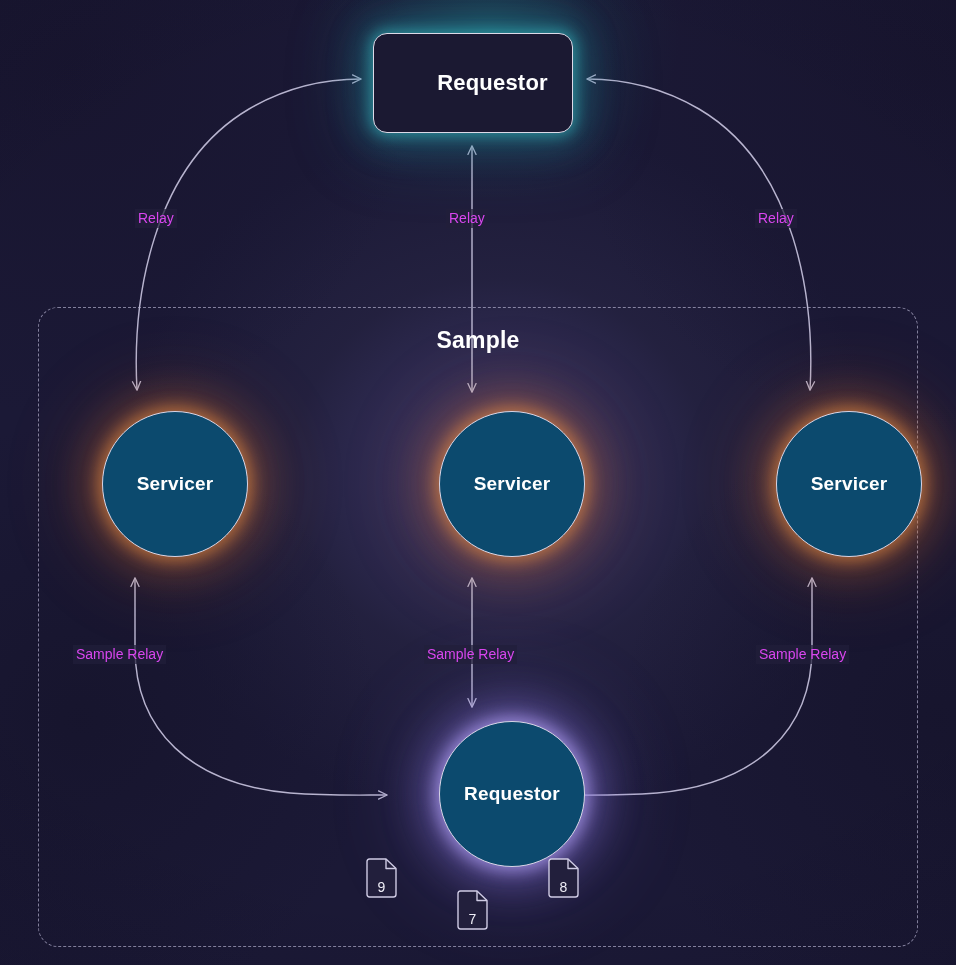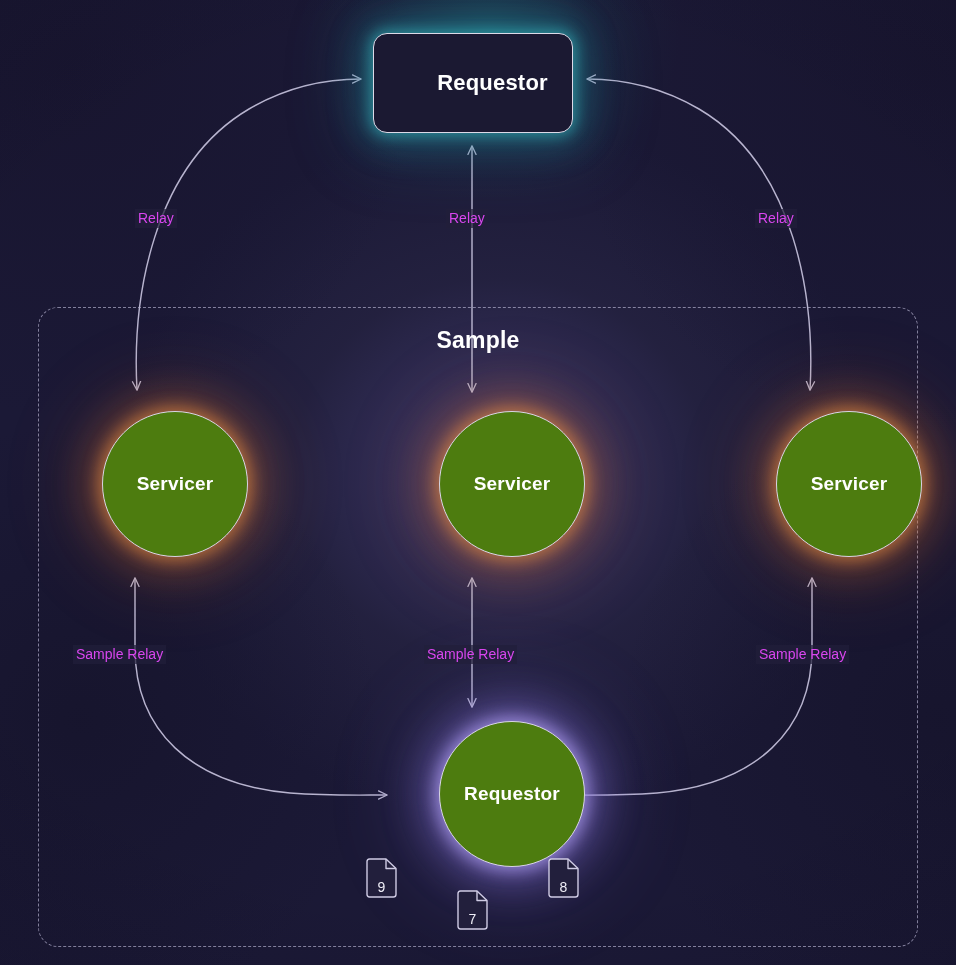--- a/index.html
+++ b/index.html
@@ -92,21 +92,21 @@
   }
   #node-requestor .label {
     font-size:22px; font-weight:bold; color:#ffffff; letter-spacing:.2px;
   }
 
   
   .circle-node {
     width:146px; height:146px;
     border:1.4px solid #d8d5e6;
     border-radius:50%;
-    background:#4d7c0f;
+    background:#0c4a6e;
     display:flex; align-items:center; justify-content:center;
   }
   .circle-node .label {
     font-size:19px; font-weight:bold; color:#ffffff; letter-spacing:.2px;
   }
   .servicer-glow {
     box-shadow:
       0 0 16px 4px rgba(244,150,70,.55),
       0 0 40px 16px rgba(226,120,50,.30),
       0 0 74px 30px rgba(190,95,45,.16);

